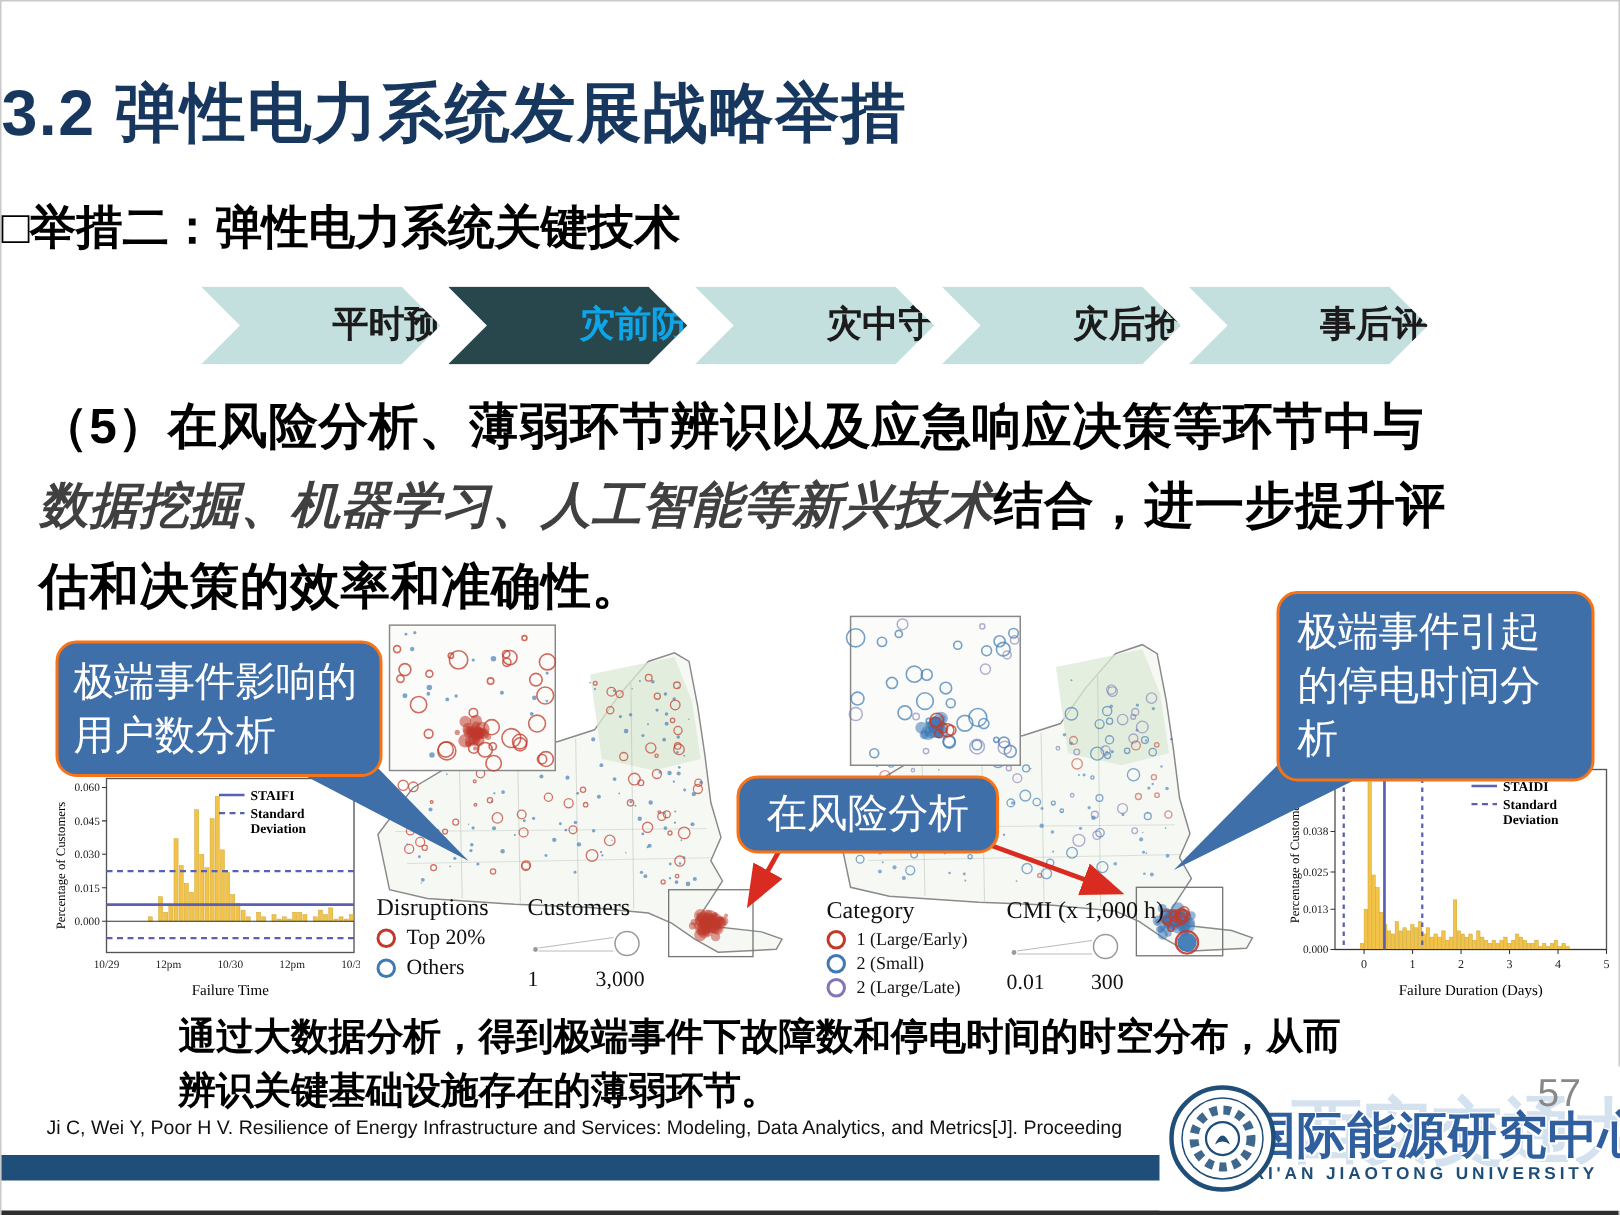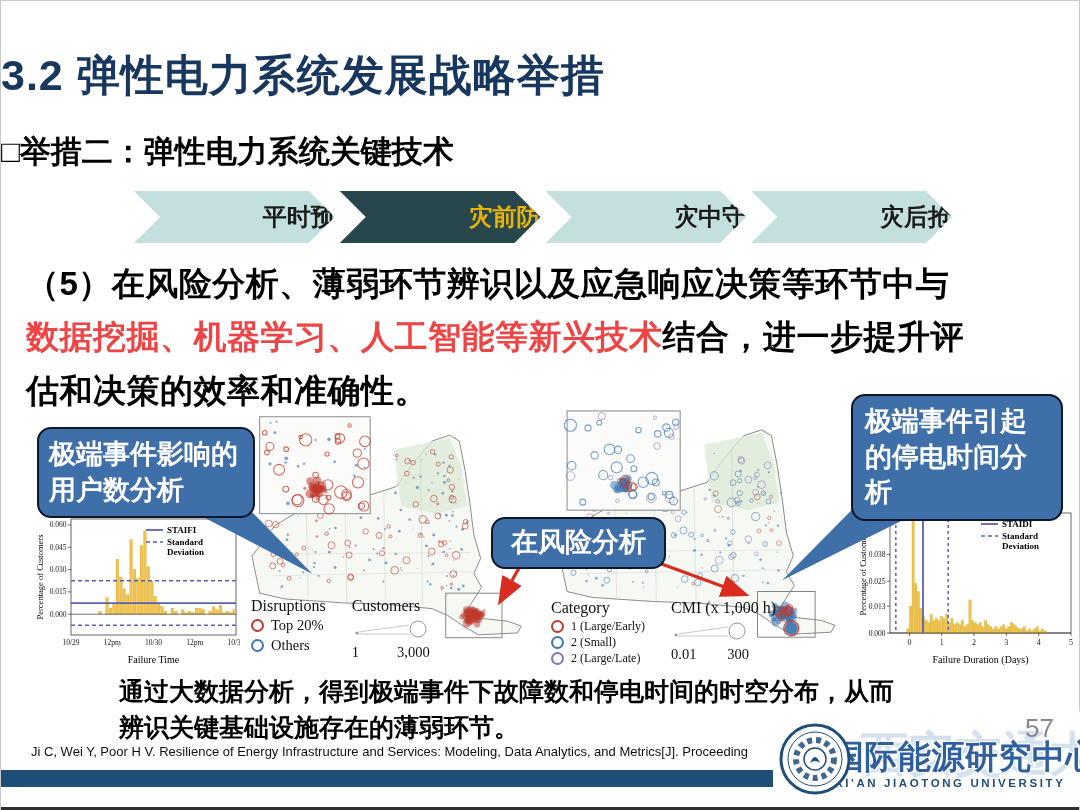--- a/index.html
+++ b/index.html
@@ -9,29 +9,29 @@
 
   .title{position:absolute;left:0;top:46px;width:100%;text-align:left;
          font-size:43px;font-weight:800;color:#17375E;letter-spacing:1px;}
   .subtitle{position:absolute;left:0;top:130px;width:100%;
          font-size:31px;font-weight:800;color:#000;}
 
   .flow{position:absolute;left:133px;top:190px;width:818px;height:52px;display:flex;gap:5px;}
   .chev{flex:1;height:52px;line-height:52px;text-align:right;font-size:24px;font-weight:600;
         color:#1b1b1b;background:#C3DFDE;
         clip-path:polygon(0 0, calc(100% - 26px) 0, 100% 50%, calc(100% - 26px) 100%, 0 100%, 26px 50%);}
-  .chev.active{background:#27474D;color:#eab308;}
+  .chev.active{background:#27474D;color:#0ea5e9;}
 
   .para{position:absolute;left:25px;top:256px;width:1042px;font-size:33px;font-weight:700;
         line-height:1.62;color:#000;letter-spacing:0.5px;}
-  .para .red{color:#ef4444;}
+  .para .red{color:#404040;font-style:italic;}
   .para .pline{white-space:nowrap;}
 
-  .callout{position:absolute;background:#3E6FA8;border:2px solid #0f172a;color:#fff;
-           font-weight:700;border-radius:14px;z-index:7;line-height:1.32;}
+  .callout{position:absolute;background:#3E6FA8;border:2px solid #f97316;color:#fff;
+           font-weight:400;border-radius:14px;z-index:7;line-height:1.32;}
   .callout.c-left{left:36px;top:426px;width:194px;font-size:27px;padding:8px 10px;}
   .callout.c-right{left:850px;top:393px;width:184px;font-size:27px;padding:8px 12px;}
   .callout.c-mid{left:490px;top:516px;font-size:27px;padding:6px 18px;white-space:nowrap;}
 
   .figsvg{position:absolute;z-index:1;}
   .chartbox{position:absolute;z-index:2;background:#fff;}
   .overlay{position:absolute;inset:0;z-index:6;pointer-events:none;}
 
   .maplegend{position:absolute;z-index:3;font-family:"Liberation Serif", serif;color:#111;}
   .ml-left{left:250px;top:596px;}
@@ -73,20 +73,21 @@
 <div class="slide">
 
   <div class="title">3.2 弹性电力系统发展战略举措</div>
   <div class="subtitle">□举措二：弹性电力系统关键技术</div>
 
   <div class="flow">
     <div class="chev"><span>平时预</span></div>
     <div class="chev active"><span>灾前防</span></div>
     <div class="chev"><span>灾中守</span></div>
     <div class="chev"><span>灾后抢</span></div>
+    <div class="chev"><span>事后评</span></div>
   </div>
 
   <div class="para">
     <div class="pline"><span>（5）在风险分析、薄弱环节辨识以及应急响应决策等环节中与</span></div>
     <div class="pline"><span class="red">数据挖掘、机器学习、人工智能等新兴技术</span><span>结合，进一步提升评</span></div>
     <div class="pline"><span>估和决策的效率和准确性。</span></div>
   </div>
 
   <svg id="mapL" class="figsvg" style="left:243px;top:408px;" width="295" height="252" viewBox="0 0 300 260">
       <path d="M6,152 L30,120 L60,102 L95,94 L130,88 L155,80 L172,56 L192,33 L210,27 L220,33 L226,64 L231,98 L235,130 L242,154 L235,170 L243,184 L234,198 L226,210 L234,215 L270,219 L284,224 L280,231 L240,233 L224,224 L208,213 L192,206 L150,202 L100,200 L40,196 L14,190 Z" fill="#F6F8F3" stroke="#8a8a8a" stroke-width="1"></path>

